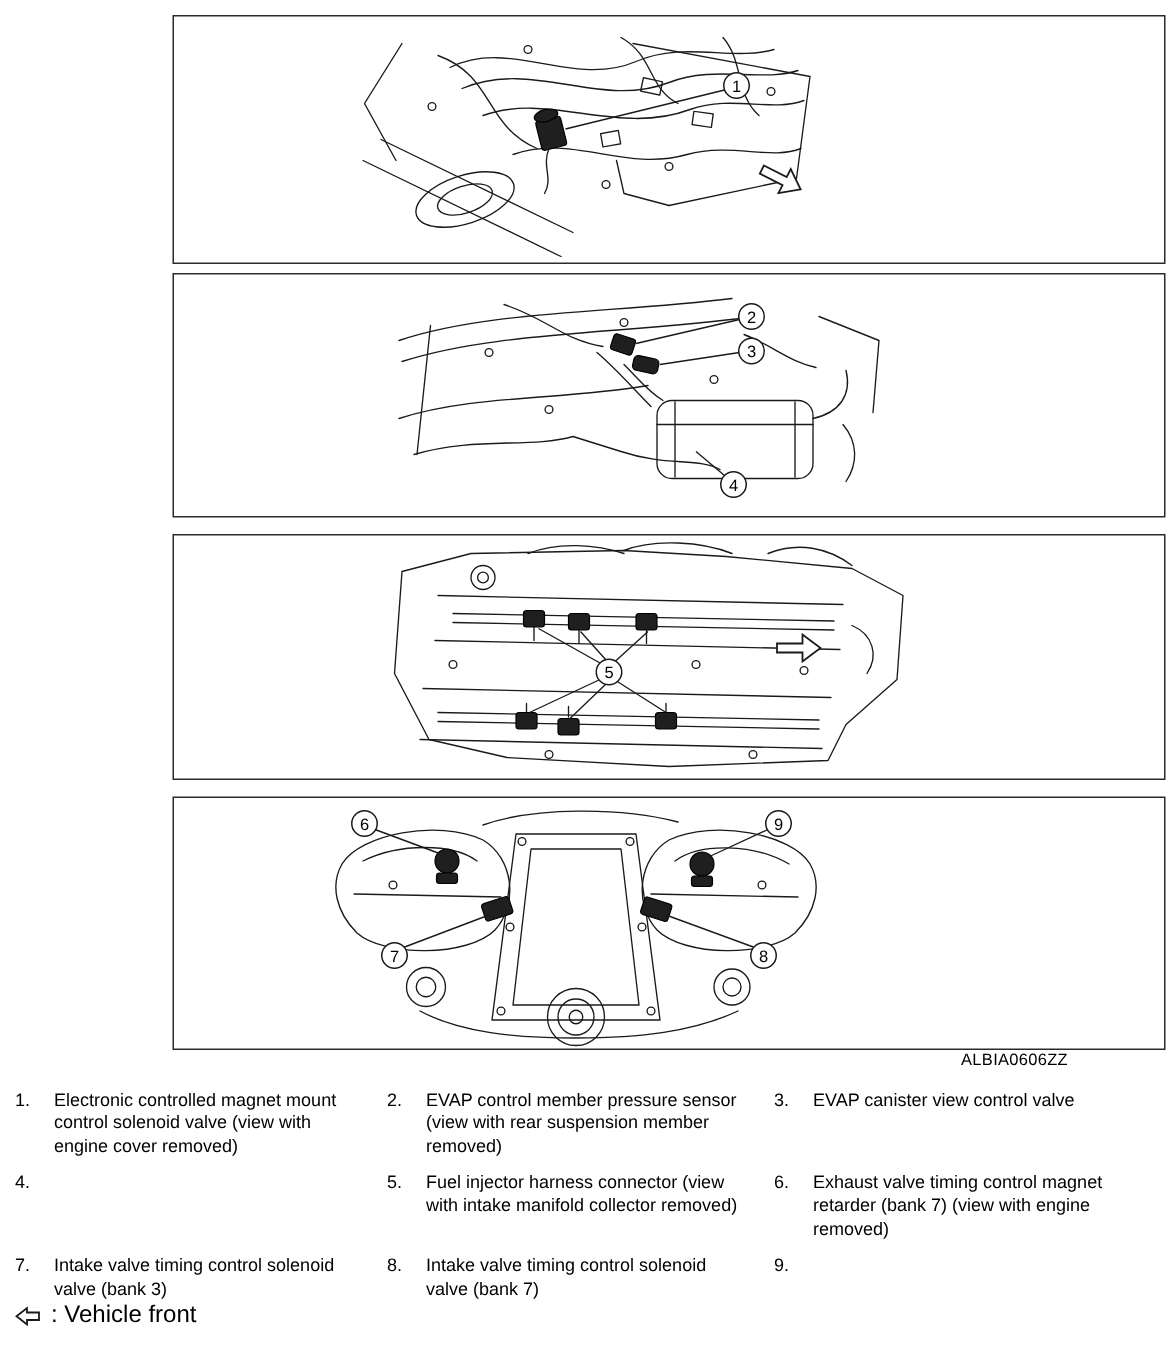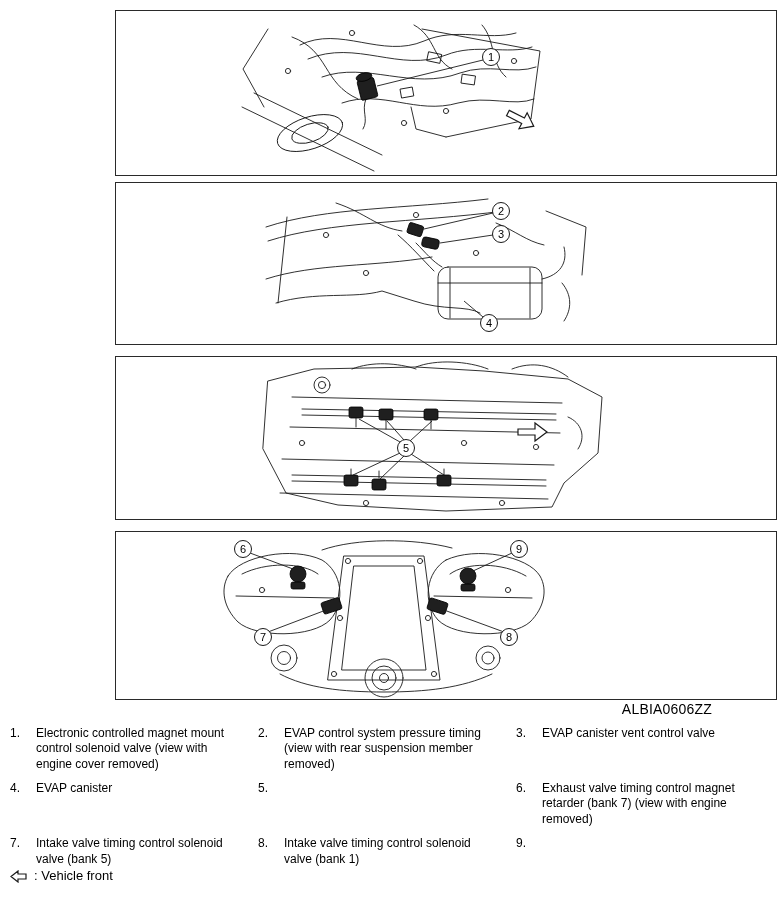--- a/index.html
+++ b/index.html
@@ -14,31 +14,31 @@
   #panel-4 { top:531px; height:169px; }
   .panel svg { display:block; width:100%; height:100%; }
 
   .line-art { stroke:#1a1a1a; stroke-width:0.9; fill:none; stroke-linecap:round; stroke-linejoin:round; }
   .dark     { fill:#1f1f1f; stroke:#000; stroke-width:0.8; }
   .leader   { stroke:#1a1a1a; stroke-width:0.9; }
   .co-circle{ fill:#fff; stroke:#1a1a1a; stroke-width:1; }
   .co-num   { font-family:"Liberation Sans",sans-serif; font-size:11px; text-anchor:middle; fill:#000; }
   .open-arrow { fill:#fff; stroke:#1a1a1a; stroke-width:1.2; stroke-linejoin:miter; }
 
-  .figure-code { position:absolute; top:701px; right:67px; font-size:14px; letter-spacing:0.2px; }
+  .figure-code { position:absolute; top:701px; right:67px; font-size:11px; letter-spacing:0.2px; }
 
   .legend { position:absolute; top:726px; left:10px; width:763px;
             display:grid; grid-template-columns:248px 258px 1fr;
             row-gap:9px; align-items:start; font-size:12px; line-height:1.28; }
   .legend-item { display:flex; }
   .legend-item .num { flex:0 0 26px; }
   .legend-item .txt { flex:1; padding-right:14px; }
 
   .vehicle-front { position:absolute; top:868px; left:10px;
-                   display:flex; align-items:flex-end; gap:7px; font-size:13px; }
+                   display:flex; align-items:center; gap:7px; font-size:16px; }
 </style>
 </head>
 <body>
 
 <div class="page">
 
   <div class="panel" id="panel-1">
     <svg viewBox="0 0 660 164">
       <g class="line-art">
         <path d="M126,96 L258,160"></path>
@@ -245,44 +245,44 @@
 
   <div class="figure-code">ALBIA0606ZZ</div>
 
   <div class="legend">
     <div class="legend-item">
       <span class="num">1.</span>
       <span class="txt">Electronic controlled magnet mount control solenoid valve (view with engine cover removed)</span>
     </div>
     <div class="legend-item">
       <span class="num">2.</span>
-      <span class="txt">EVAP control system pressure timing (view with rear suspension member removed)</span>
+      <span class="txt">EVAP control member pressure sensor (view with rear suspension member removed)</span>
     </div>
     <div class="legend-item">
       <span class="num">3.</span>
-      <span class="txt">EVAP canister vent control valve</span>
+      <span class="txt">EVAP canister view control valve</span>
     </div>
     <div class="legend-item">
       <span class="num">4.</span>
-      <span class="txt">EVAP canister</span>
     </div>
     <div class="legend-item">
       <span class="num">5.</span>
+      <span class="txt">Fuel injector harness connector (view with intake manifold collector removed)</span>
     </div>
     <div class="legend-item">
       <span class="num">6.</span>
       <span class="txt">Exhaust valve timing control magnet retarder (bank 7) (view with engine removed)</span>
     </div>
     <div class="legend-item">
       <span class="num">7.</span>
-      <span class="txt">Intake valve timing control solenoid valve (bank 5)</span>
+      <span class="txt">Intake valve timing control solenoid valve (bank 3)</span>
     </div>
     <div class="legend-item">
       <span class="num">8.</span>
-      <span class="txt">Intake valve timing control solenoid valve (bank 1)</span>
+      <span class="txt">Intake valve timing control solenoid valve (bank 7)</span>
     </div>
     <div class="legend-item">
       <span class="num">9.</span>
     </div>
   </div>
 
   <div class="vehicle-front">
     <svg width="17" height="13" viewBox="0 0 17 13">
       <polygon class="open-arrow" points="16,4 8,4 8,1 1,6.5 8,12 8,9 16,9"></polygon>
     </svg>

